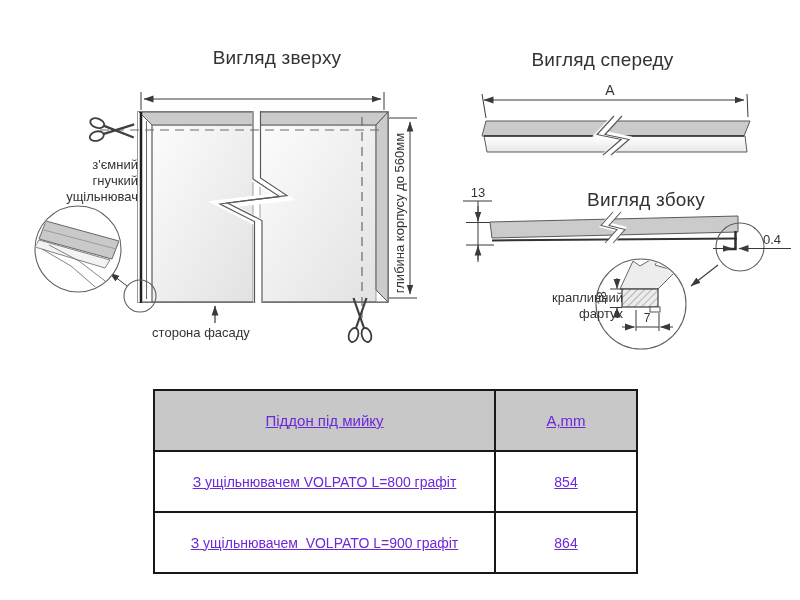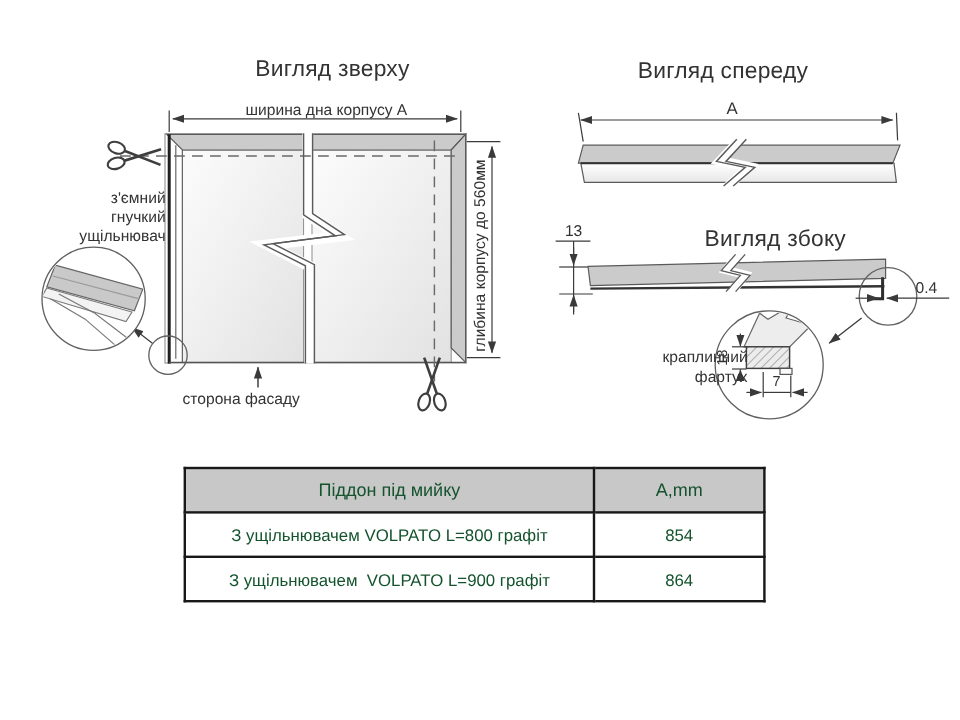--- a/index.html
+++ b/index.html
@@ -7,22 +7,22 @@
         font-family:"Liberation Sans","DejaVu Sans",sans-serif;color:#303030;}
   #draw{position:absolute;left:0;top:0;}
   .lbl{position:absolute;white-space:pre-line;text-align:center;color:#333;line-height:1.22;}
   .lbl.left{text-align:right;}
   .title{font-size:19px;letter-spacing:.2px;}
   .dim{font-size:13px;}
   .small{font-size:12px;}
   .rot{transform:rotate(-90deg);}
   table.spec{position:absolute;left:153px;top:389px;width:483px;border-collapse:collapse;
              table-layout:fixed;background:#fff;}
-  table.spec th, table.spec td{border:2px solid #181818;height:27px;padding:4px 4px;
-             font-size:14px;text-align:center;vertical-align:middle;white-space:pre;color:#14532d;}
+  table.spec th, table.spec td{border:2px solid #181818;height:27px;padding:16px 4px;
+             font-size:14px;text-align:center;vertical-align:middle;white-space:pre;color:#6d28d9;text-decoration:underline;}
   table.spec th{background:#c8c8c8;font-weight:normal;font-size:15px;}
 </style>
 </head>
 <body>
 
 <div id="page">
 
   <svg id="draw" width="800" height="600" viewBox="0 0 800 600">
     <defs>
       <linearGradient id="trayGrad" x1="0" y1="0" x2="1" y2="1">
@@ -158,21 +158,20 @@
           <line x1="659" y1="313" x2="659" y2="331"></line>
           <line x1="636" y1="327" x2="659" y2="327"></line>
           <line x1="622" y1="327" x2="634.5" y2="327" marker-end="url(#ae)"></line>
           <line x1="673" y1="327" x2="660.5" y2="327" marker-end="url(#ae)"></line>
         </g>
       </g>
     </g>
   </svg>
 
   <div class="lbl title" style="left:167px;top:46px;width:220px;">Вигляд зверху</div>
-  <div class="lbl dim" style="left:157px;top:84px;width:230px;">ширина дна корпусу  А</div>
   <div class="lbl dim rot" style="left:307px;top:203px;width:190px;height:20px;">глибина  корпусу до 560мм</div>
   <div class="lbl dim left" style="left:18px;top:157px;width:120px;">з'ємний
 гнучкий
 ущільнювач</div>
   <div class="lbl dim" style="left:140px;top:325px;width:122px;">сторона фасаду</div>
 
   <div class="lbl title" style="left:500px;top:48px;width:205px;">Вигляд спереду</div>
   <div class="lbl dim" style="left:590px;top:82px;width:40px;font-size:14px;">A</div>
 
   <div class="lbl dim" style="left:460px;top:185px;width:36px;">13</div>

